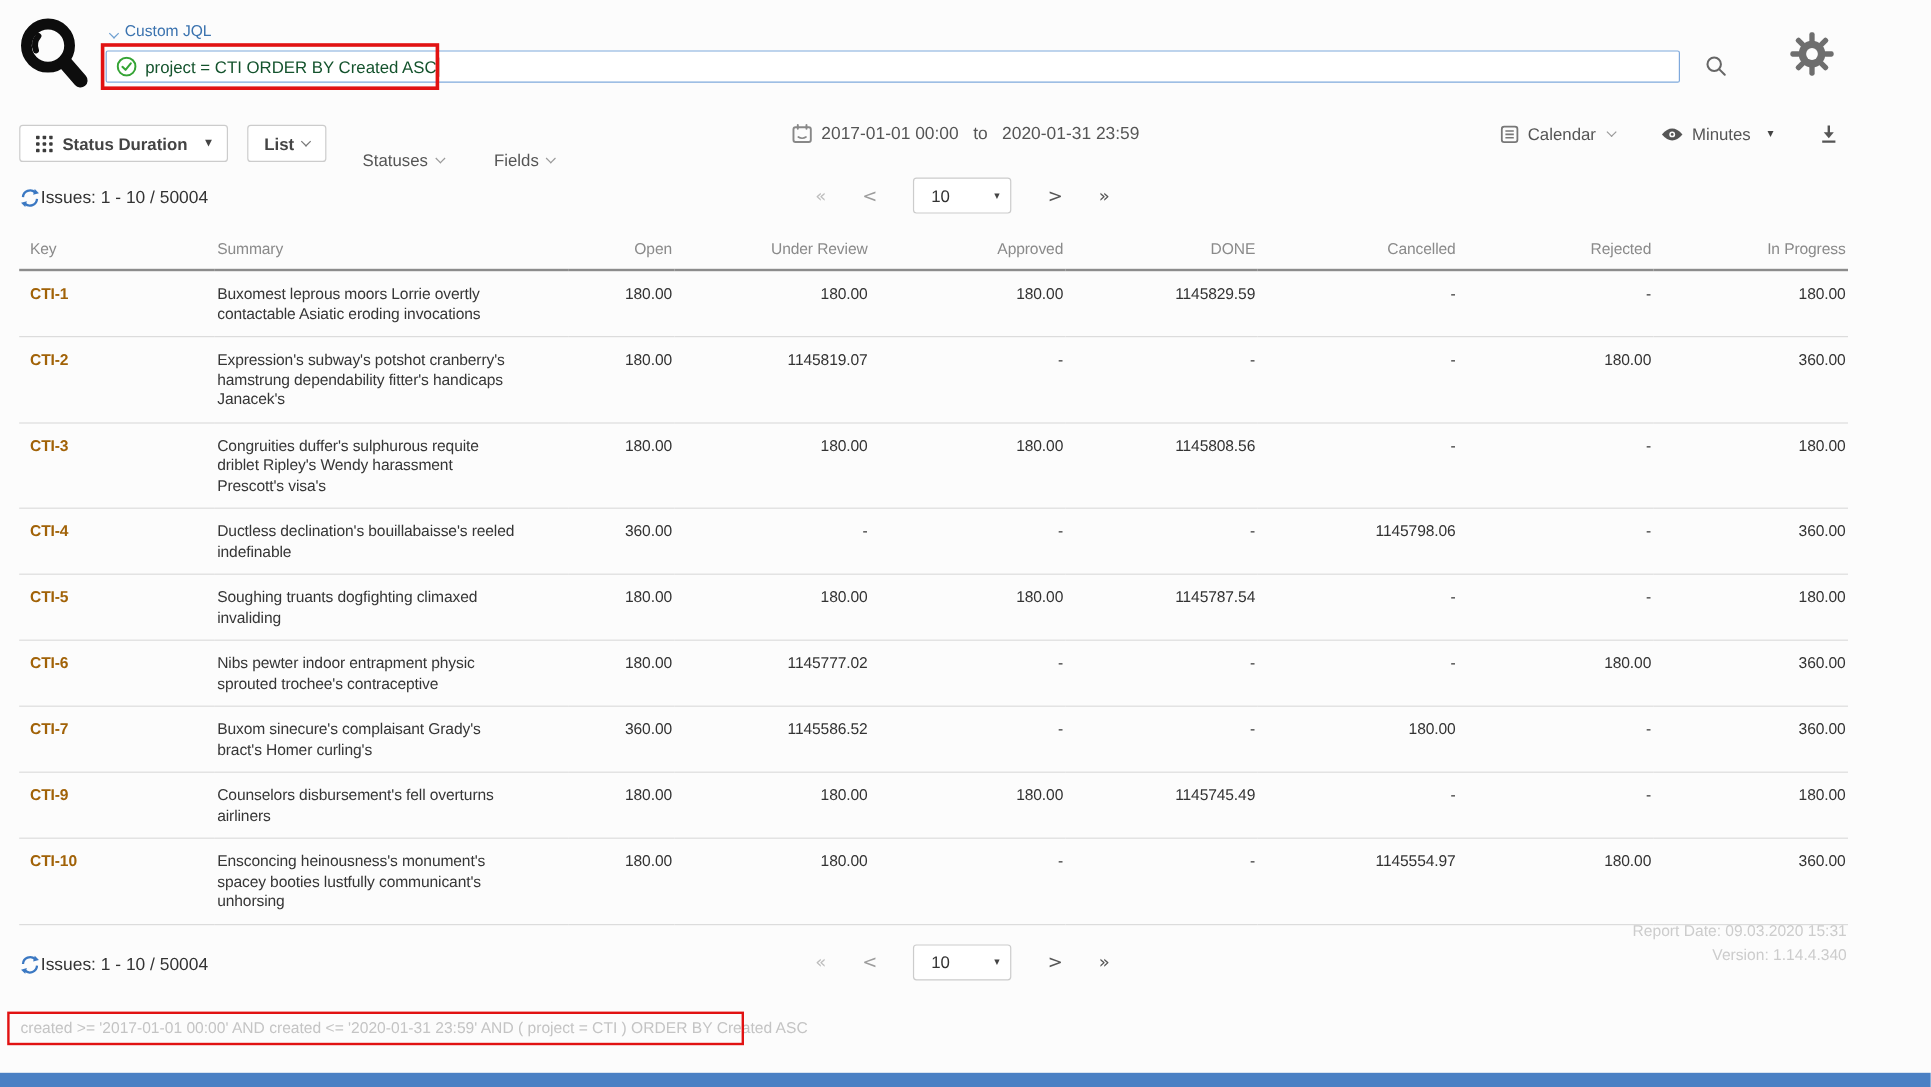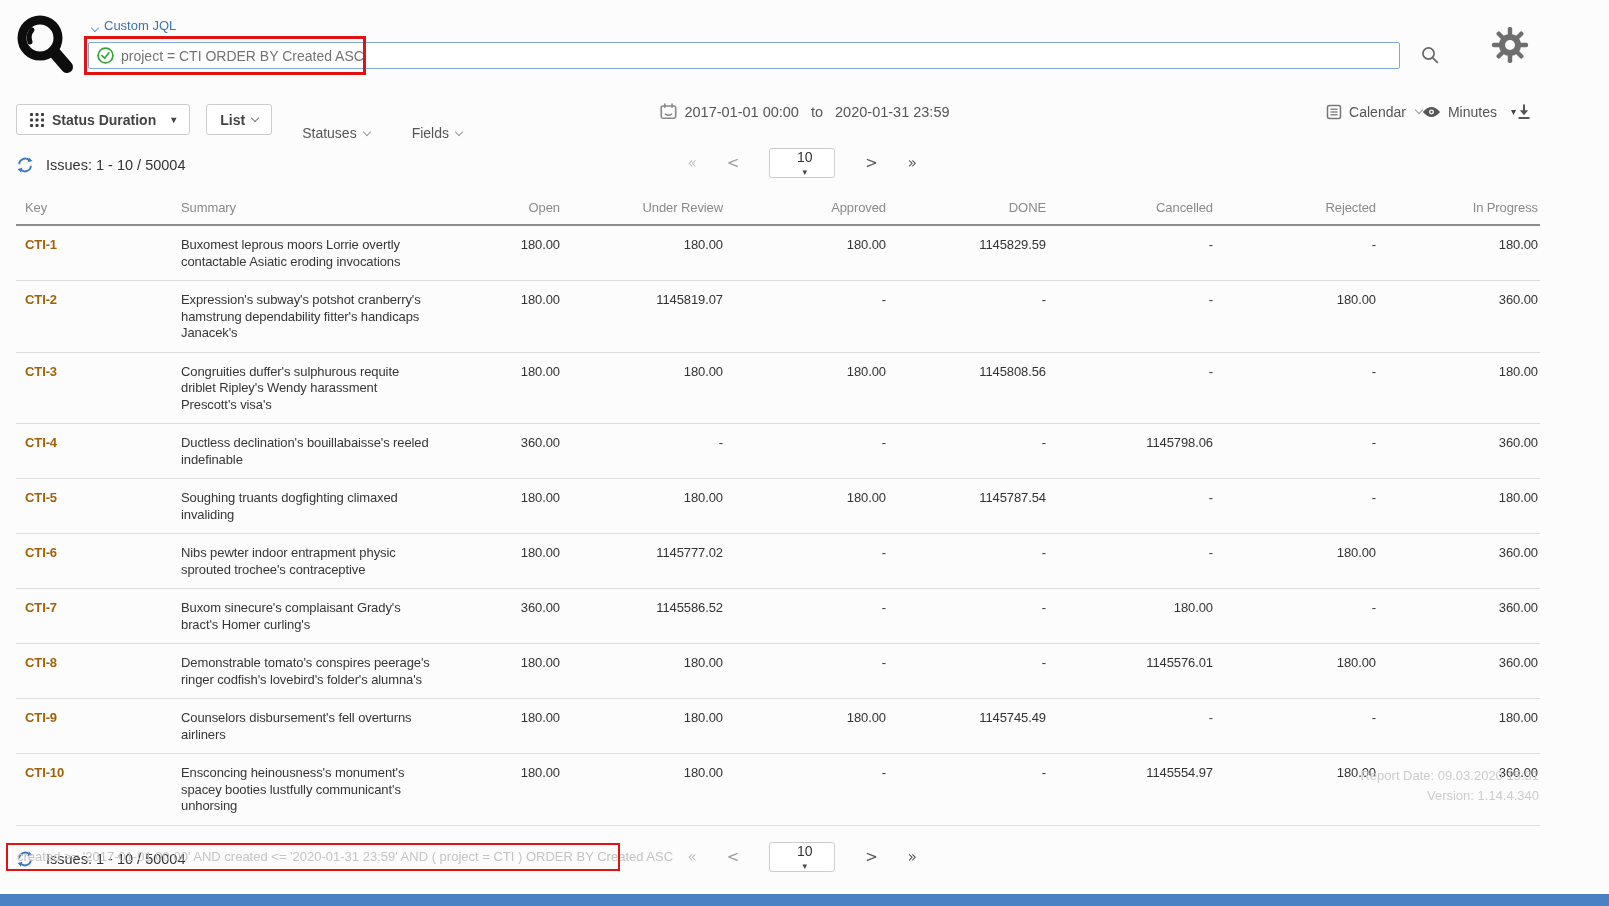--- a/index.html
+++ b/index.html
@@ -8,21 +8,21 @@
     font-family: "Liberation Sans", sans-serif;
     background:#fcfcfc; color:#333; position:relative; overflow:hidden;
   }
   
   .top { position:relative; height:96px; }
   .logo { position:absolute; left:13px; top:11px; }
   .jql-toggle { position:absolute; left:92px; top:18px; font-size:13px; color:#3b73af; display:flex; align-items:flex-end; gap:6px; cursor:pointer;}
   .jql-toggle .chev { border-color:#6d9fd0; margin:0 0 2px 0;}
   .jql-input { position:absolute; left:88px; top:42px; width:1312px; height:27px;
     background:#fff; border:1px solid #7fa9dc; border-radius:2px;
-    display:flex; align-items:center; padding-left:8px; font-size:14px; color:#737373;}
+    display:flex; align-items:center; padding-left:8px; font-size:14px; color:#14532d;}
   .jql-input .txt { margin-left:7px; }
   .text-cursor { display:inline-block; width:1px; height:16px; background:#222; margin-left:1px; vertical-align:middle;}
   .anno { position:absolute; border:3px solid #e11212; pointer-events:none; }
   .anno.input-box { left:84px; top:36px; width:282px; height:39px; }
   .anno.jql-box { left:6px; top:843px; width:614px; height:28px; border-width:2.5px;}
   .search-btn { position:absolute; left:1417px; top:42px; padding:3px; cursor:pointer;}
   .gear-btn { position:absolute; left:1491px; top:26px; cursor:pointer;}
   
   .chev { display:inline-block; width:6px; height:6px;
     border-right:1.7px solid #9a9a9a; border-bottom:1.7px solid #9a9a9a;
@@ -30,34 +30,34 @@
   .caret { font-size:10px; color:#444; margin-left:7px; line-height:1;}
   
   .toolbar { position:relative; height:40px; margin-top:2px; }
   .tb-left { position:absolute; left:16px; top:0; display:flex; align-items:center; gap:16px;}
   .btn { display:flex; align-items:center; height:31px; padding:0 13px;
     border:1px solid #ccc; border-radius:3px; background:#fff; font-size:14px; color:#444; cursor:pointer;}
   .btn.bold { font-weight:bold; gap:8px;}
   .plain-dd { font-size:14px; color:#555; display:flex; align-items:center; cursor:pointer; margin-left:14px;margin-top:27px;}
   .tb-center { position:absolute; left:50%; top:5px; transform:translateX(-50%);
     display:flex; align-items:center; gap:8px; font-size:14.5px; color:#555;}
-  .tb-right { position:absolute; right:77px; top:5px; display:flex; align-items:center; }
+  .tb-right { position:absolute; right:77px; top:5px; display:flex; align-items:center; gap:38px;}
   .tb-right .item { display:flex; align-items:center; gap:7px; font-size:14px; color:#555; cursor:pointer;}
   
   .results-row { position:relative; height:46px; margin-top:8px;}
-  .res-left { position:absolute; left:16px; top:10px; display:flex; align-items:center; gap:12px; font-size:14.5px; color:#333;}
+  .res-left { position:absolute; left:16px; top:10px; display:flex; align-items:center; font-size:14.5px; color:#333;}
   .refresh { cursor:pointer; display:flex;}
   .pager { position:absolute; left:50%; top:2px; transform:translateX(-51%);
     display:flex; align-items:center; gap:30px;}
   .pg { font-size:15px; cursor:pointer; font-family:"DejaVu Sans", sans-serif;}
   .pg.first { color:#bdbdbd;} .pg.prev { color:#9c9c9c;}
   .pg.next, .pg.last { color:#555;}
-  .page-size { width:66px; height:30px; border:1px solid #ccc; border-radius:3px; background:#fff;
+  .page-size { width:82px; height:30px; border:1px solid #ccc; border-radius:3px; background:#fff;
     display:flex; align-items:center; justify-content:space-between; padding:0 9px 0 14px;
-    font-size:14px; color:#333; cursor:pointer;flex-direction:column;}
+    font-size:14px; color:#333; cursor:pointer;}
   .page-size .caret { margin:0; font-size:9px;}
   
   table { border-collapse:collapse; table-layout:fixed; margin-left:16px; width:1524px; }
   th { font-size:13px; font-weight:normal; color:#8a8a8a; text-align:right;
     padding:8px 2px 9px 2px; border-bottom:2px solid #8c8c8c; letter-spacing:-0.1px;}
   th.l { text-align:left;margin-top:30px;}
   td { font-size:13px; vertical-align:top; padding:11px 2px 10px 2px;
     border-bottom:1px solid #dcdcdc; text-align:right; color:#333; letter-spacing:-0.1px;}
   td.c-key { text-align:left; padding-left:9px;}
   td.c-sum { text-align:left;}
@@ -341,33 +341,20 @@
         </td>
     <td>360.00</td>
     <td>1145586.52</td>
     <td>-</td>
     <td>-</td>
     <td>180.00</td>
     <td>-</td>
     <td>360.00</td>
   </tr>
       <tr>
-    <td class="c-key"><a class="key-link">CTI-8</a></td>
-    <td class="c-sum">
-          <div class="sum-txt">Demonstrable tomato's conspires peerage's ringer codfish's lovebird's folder's alumna's</div>
-        </td>
-    <td>180.00</td>
-    <td>180.00</td>
-    <td>-</td>
-    <td>-</td>
-    <td>1145576.01</td>
-    <td>180.00</td>
-    <td>360.00</td>
-  </tr>
-      <tr>
     <td class="c-key"><a class="key-link">CTI-9</a></td>
     <td class="c-sum">
           <div class="sum-txt">Counselors disbursement's fell overturns airliners</div>
         </td>
     <td>180.00</td>
     <td>180.00</td>
     <td>180.00</td>
     <td>1145745.49</td>
     <td>-</td>
     <td>-</td>

